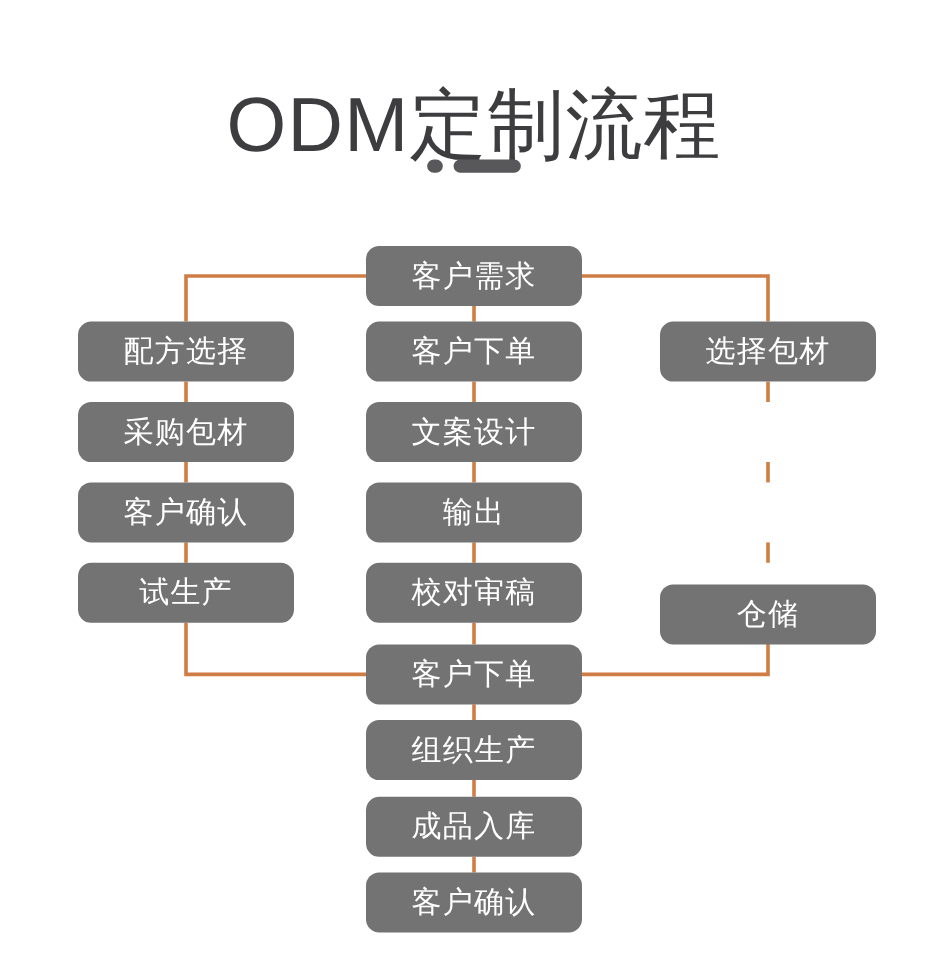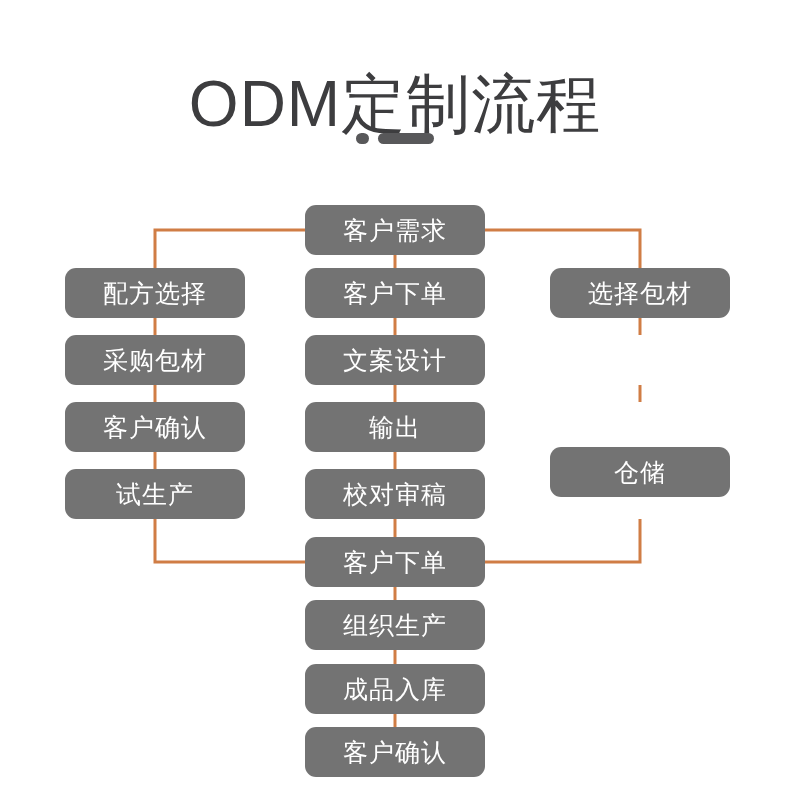--- a/index.html
+++ b/index.html
@@ -156,21 +156,21 @@
     <div class="node col-left" style="top:335px">采购包材</div>
     <div class="node col-left" style="top:469px">试生产</div>
     <div class="node col-left" style="top:402px">客户确认</div>
 
     <div class="node col-mid" style="top:268px">客户下单</div>
     <div class="node col-mid" style="top:335px">文案设计</div>
     <div class="node col-mid" style="top:402px">输出</div>
     <div class="node col-right" style="top:268px">选择包材</div>
 
     <div class="node col-mid" style="top:469px">校对审稿</div>
-    <div class="node col-right" style="top:447px">仓储</div>
+    <div class="node col-right" style="top:487px">仓储</div>
 
     <div class="node col-mid" style="top:537px">客户下单</div>
     <div class="node col-mid" style="top:600px">组织生产</div>
     <div class="node col-mid" style="top:664px">成品入库</div>
     <div class="node col-mid" style="top:727px">客户确认</div>
 
   </div>
 </div>
 
 </body></html>

